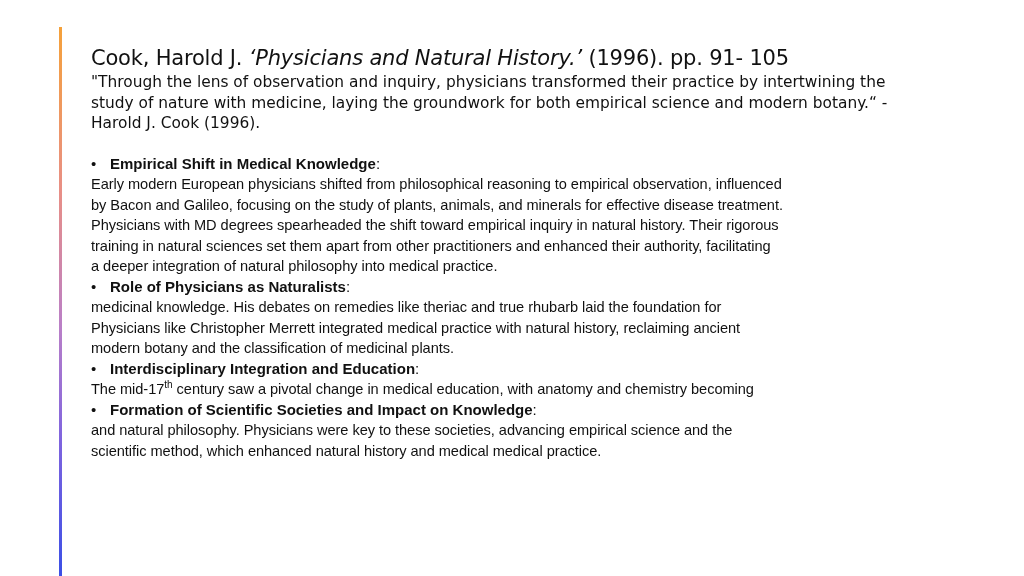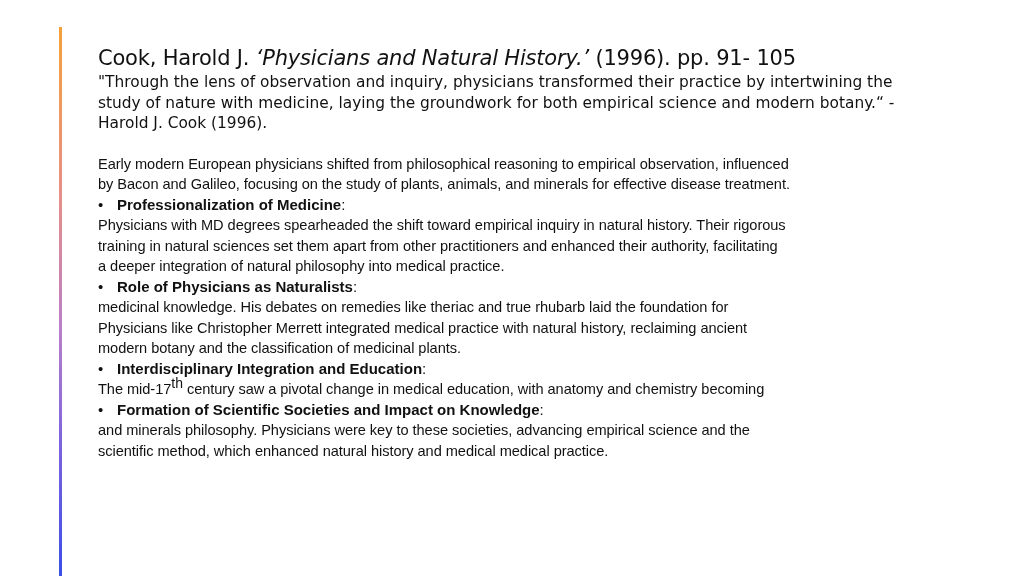--- a/index.html
+++ b/index.html
@@ -21,21 +21,21 @@
     .accent-bar {
       position: absolute;
       left: 59px;
       top: 27px;
       width: 3px;
       height: 549px;
       background: linear-gradient(to bottom, #F5A13A 0%, #E88F86 30%, #B97FC8 55%, #7F64DE 75%, #3B4FE6 100%);
     }
     .content {
       position: absolute;
-      left: 98px;
+      left: 91px;
       top: 44px;
       width: 900px;
     }
     .citation {
       font-family: "DejaVu Sans", sans-serif;
       font-size: 21px;
       line-height: 28px;
       letter-spacing: -0.2px;
       margin: 0;
       white-space: nowrap;
@@ -68,63 +68,63 @@
       font-family: "Liberation Sans", sans-serif;
     }
     .body-text {
       font-family: Liberation Sans, sans-serif;
       font-size: 14.6px;
       line-height: 20.5px;
       margin: 0;
       letter-spacing: -0.05px;
     }
     sup {
-      font-size: 14px;
+      font-size: 10px;
       line-height: 0;
       vertical-align: 6px;
     }
   </style>
 </head>
 <body>
 
 <div class="slide">
   <div class="accent-bar"></div>
 
   <div class="content">
     <p class="citation"><span>Cook, Harold J. </span><span class="title">‘Physicians and Natural History.’</span><span> (1996). pp. 91- 105</span></p>
 
     <p class="quote">"Through the lens of observation and inquiry, physicians transformed their practice by intertwining the study of nature with medicine, laying the groundwork for both empirical science and modern botany.“ - Harold J. Cook (1996).</p>
 
     <div class="sections">
 
       <div>
+        <p class="bullet-head"><span class="dot">•</span><span class="heading">Empirical Shift in Medical Knowledge</span><span>:</span></p>
         <p class="body-text">Early modern European physicians shifted from philosophical reasoning to empirical observation, influenced</p>
         <p class="body-text">by Bacon and Galileo, focusing on the study of plants, animals, and minerals for effective disease treatment.</p>
       </div>
 
       <div>
-        <p class="bullet-head"><span class="dot">•</span><span class="heading">Professionalization of Medicine</span><span>:</span></p>
         <p class="body-text">Physicians with MD degrees spearheaded the shift toward empirical inquiry in natural history. Their rigorous</p>
         <p class="body-text">training in natural sciences set them apart from other practitioners and enhanced their authority, facilitating</p>
         <p class="body-text">a deeper integration of natural philosophy into medical practice.</p>
       </div>
 
       <div>
         <p class="bullet-head"><span class="dot">•</span><span class="heading">Role of Physicians as Naturalists</span><span>:</span></p>
         <p class="body-text">medicinal knowledge. His debates on remedies like theriac and true rhubarb laid the foundation for</p>
         <p class="body-text">Physicians like Christopher Merrett integrated medical practice with natural history, reclaiming ancient</p>
         <p class="body-text">modern botany and the classification of medicinal plants.</p>
       </div>
 
       <div>
         <p class="bullet-head"><span class="dot">•</span><span class="heading">Interdisciplinary Integration and Education</span><span>:</span></p>
         <p class="body-text"><span>The mid-17</span><sup>th</sup><span> century saw a pivotal change in medical education, with anatomy and chemistry becoming</span></p>
       </div>
 
       <div>
         <p class="bullet-head"><span class="dot">•</span><span class="heading">Formation of Scientific Societies and Impact on Knowledge</span><span>:</span></p>
-        <p class="body-text">and minerals philosophy. Physicians were key to these societies, advancing empirical science and the</p>
+        <p class="body-text">and natural philosophy. Physicians were key to these societies, advancing empirical science and the</p>
         <p class="body-text">scientific method, which enhanced natural history and medical medical practice.</p>
       </div>
 
     </div>
   </div>
 </div>
 
 </body></html>

